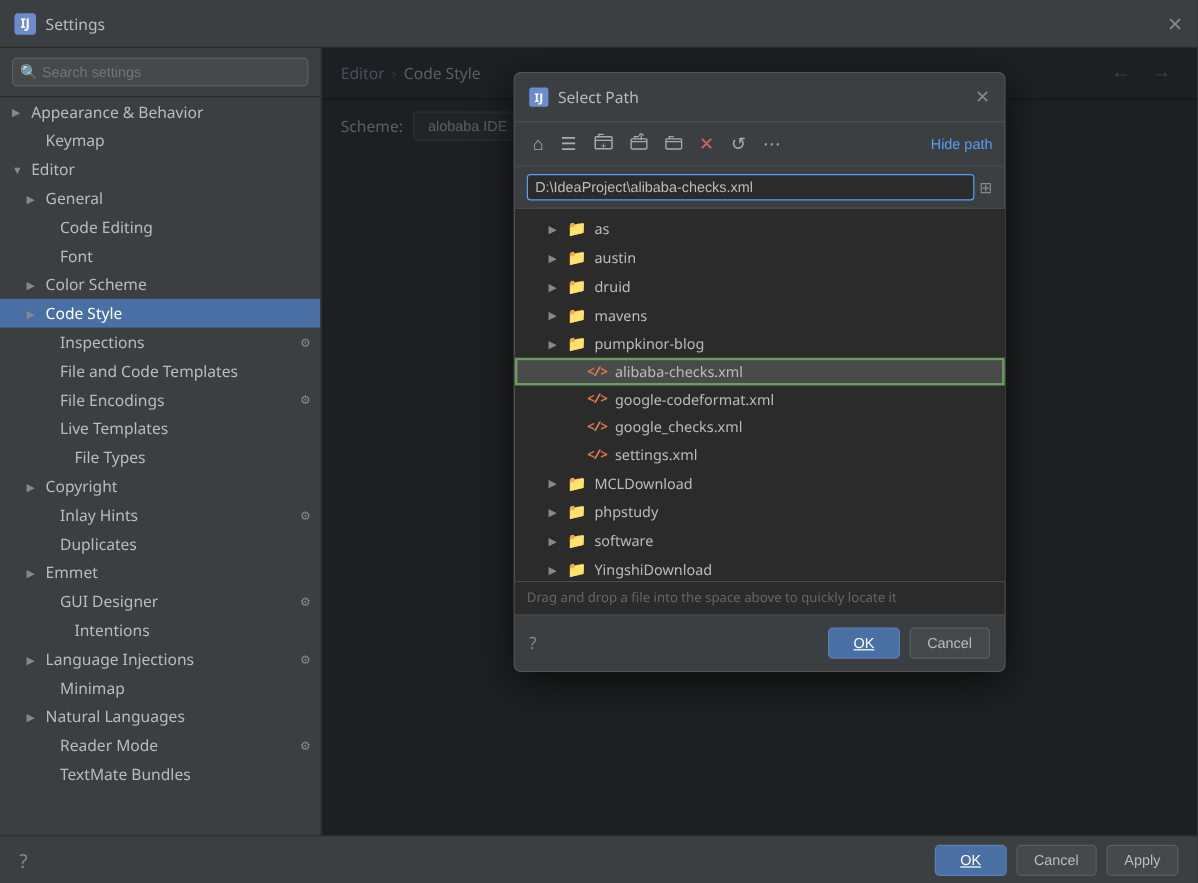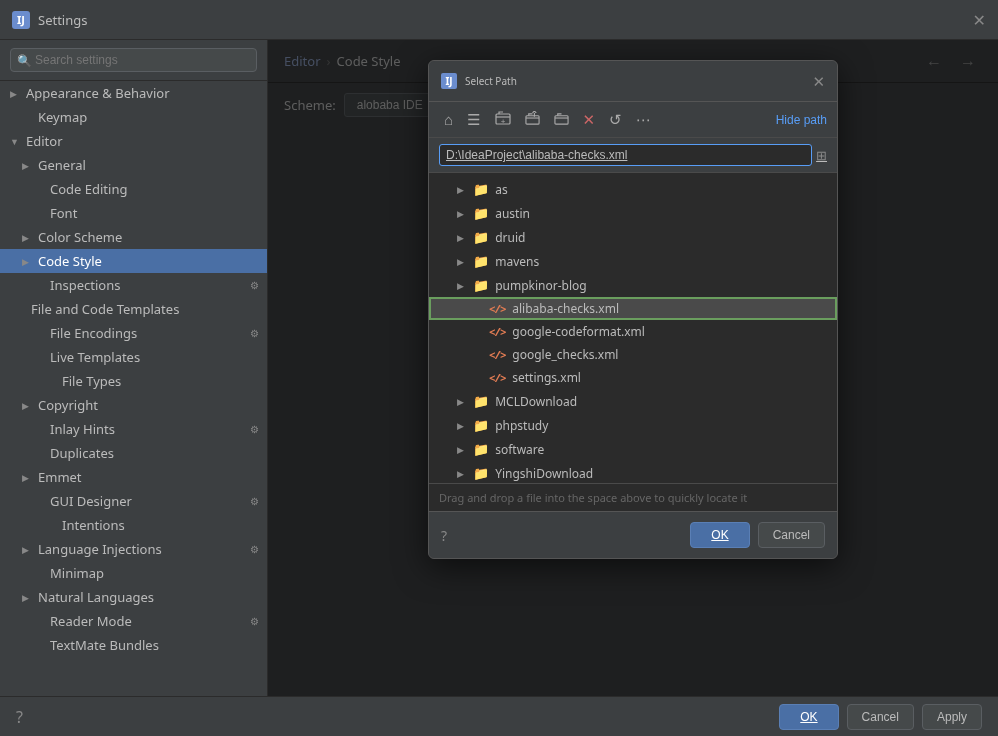--- a/index.html
+++ b/index.html
@@ -193,21 +193,21 @@
     }
     .dialog-title-icon {
       width: 16px; height: 16px;
       background: #6b8dce;
       border-radius: 2px;
       display: flex; align-items: center; justify-content: center;
       font-size: 10px; color: white; font-weight: bold;
     }
     .dialog-title-text {
       flex: 1;
-      font-size: 10px;
+      font-size: 13px;
       color: #bbb;
     }
     .dialog-close {
       color: #888;
       font-size: 15px;
       cursor: pointer;
     }
 
     .dialog-toolbar {
       padding: 6px 10px;
@@ -234,21 +234,20 @@
       font-size: 12px;
       cursor: pointer;
     }
 
     .dialog-path-bar {
       padding: 6px 10px;
       border-bottom: 1px solid #4a4a4a;
       display: flex;
       align-items: center;
       gap: 4px;
-      text-decoration: underline;
     }
     .path-input {
       flex: 1;
       background: #2b2b2b;
       border: 1px solid #589df6;
       color: #bbb;
       padding: 3px 6px;
       font-size: 12px;
       border-radius: 3px;
       outline: none;
@@ -429,21 +428,21 @@
         </div>
 
         <div class="tree-item" style="padding-left:34px; display:flex; justify-content:space-between">
           <div style="display:flex;gap:4px;align-items:center">
             <span class="arrow"></span>
             <span class="label">Inspections</span>
           </div>
           <span class="sidebar-badge">⚙</span>
         </div>
 
-        <div class="tree-item" style="padding-left:15px">
+        <div class="tree-item" style="padding-left:34px">
           <span class="arrow"></span>
           <span class="label">File and Code Templates</span>
         </div>
 
         <div class="tree-item" style="padding-left:34px; display:flex; justify-content:space-between">
           <div style="display:flex;gap:4px;align-items:center">
             <span class="arrow"></span>
             <span class="label">File Encodings</span>
           </div>
           <span class="sidebar-badge">⚙</span>

